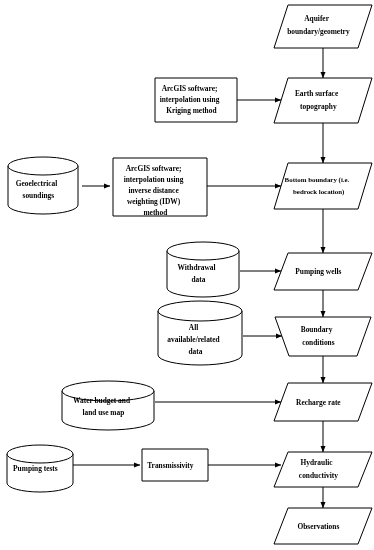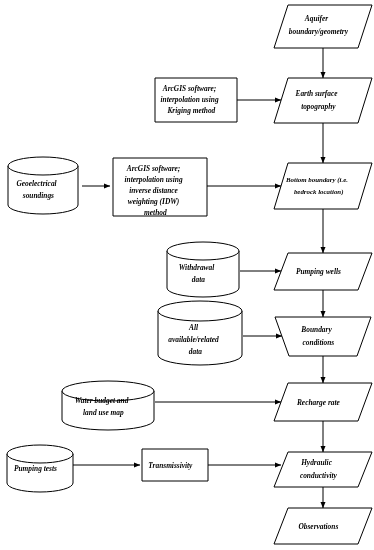--- a/index.html
+++ b/index.html
@@ -12,21 +12,20 @@
     width: 374px;
     height: 550px;
     overflow: hidden;
     font-family: "Liberation Serif", "DejaVu Serif", serif;
   }
   #flow-root {
     position: relative;
     width: 374px;
     height: 550px;
     background: #ffffff;
-    font-style: italic;
   }
   svg#flow-svg {
     display: block;
     width: 374px;
     height: 550px;
   }
   .shape-outline {
     fill: #ffffff;
     stroke: #000000;
     stroke-width: 1;

